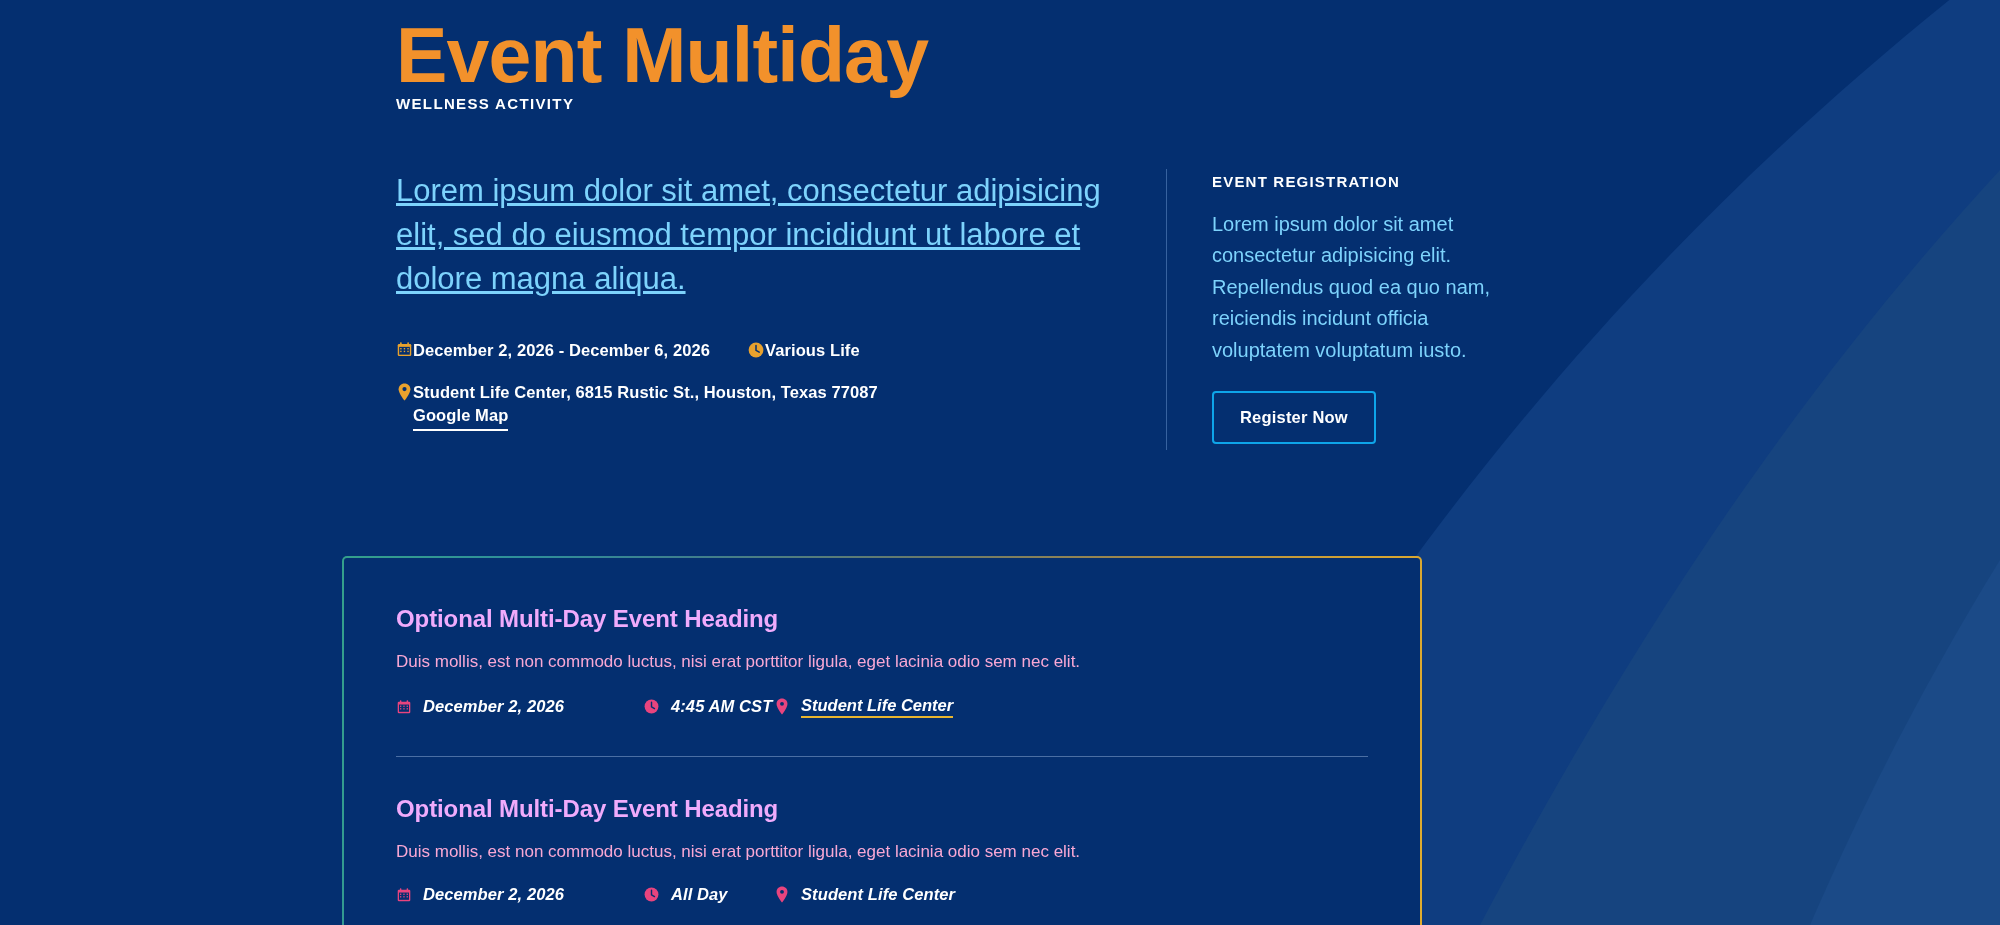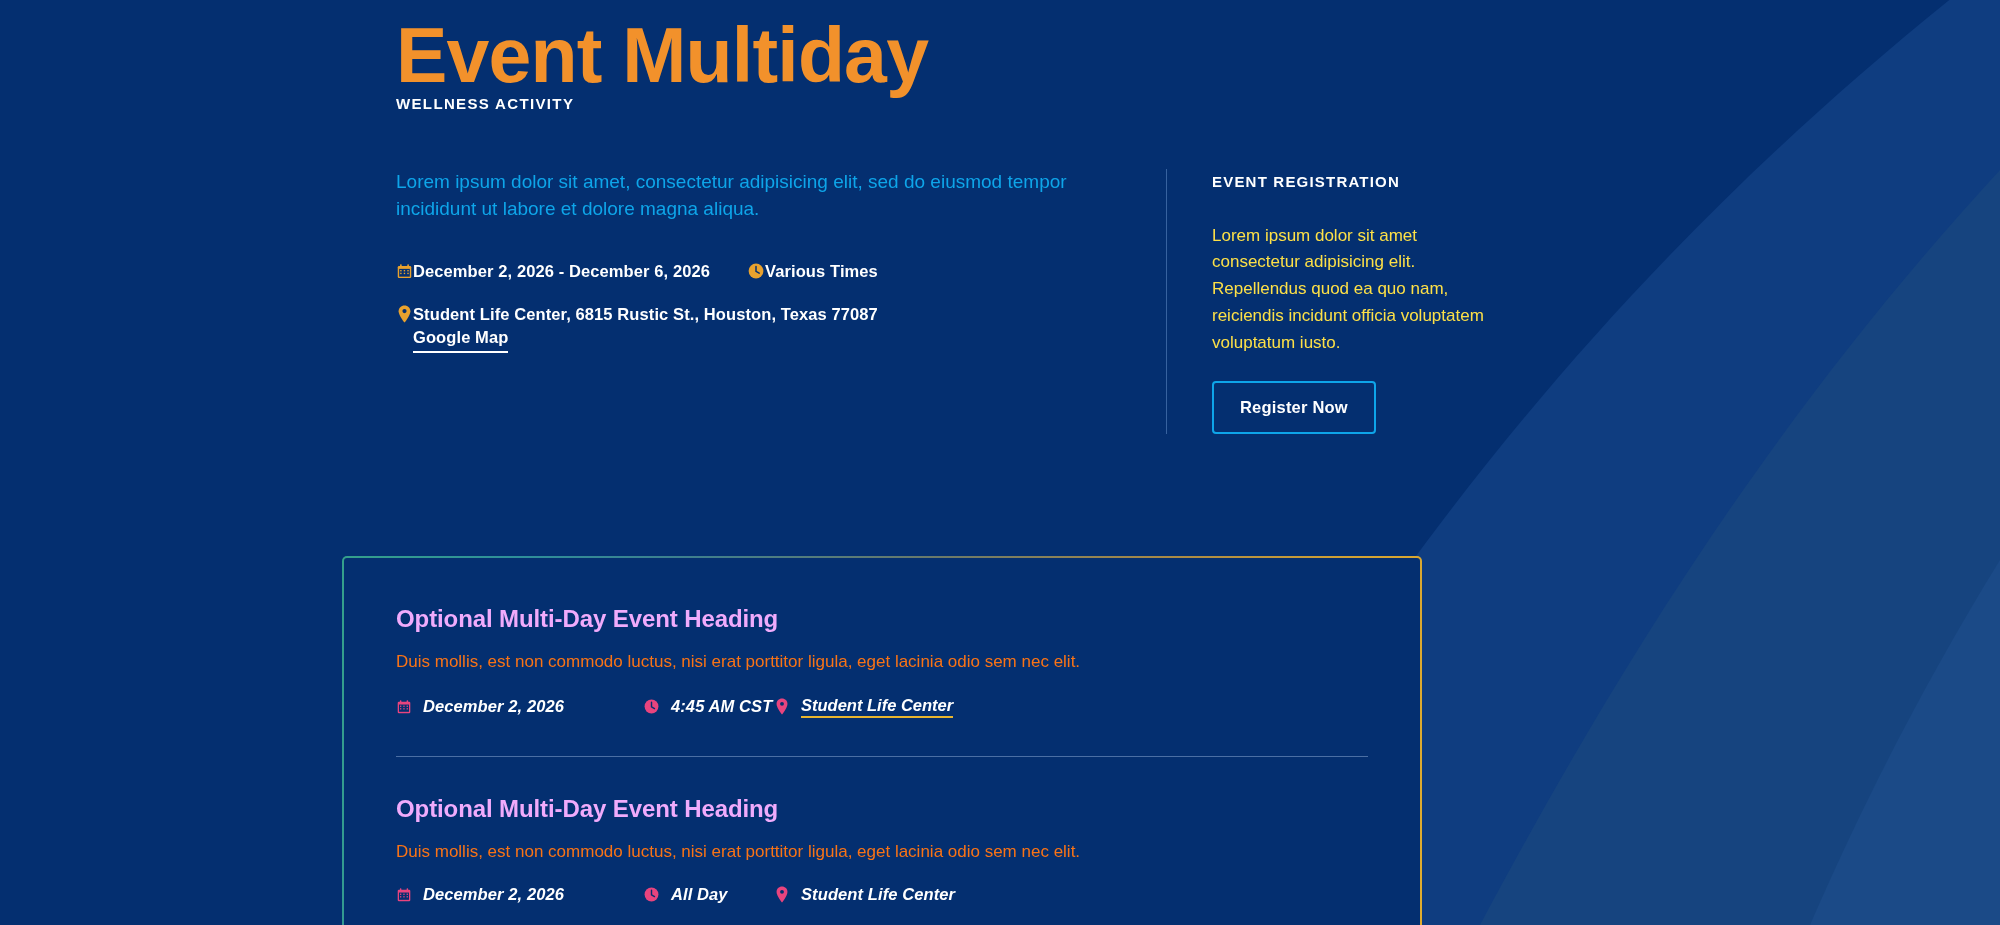--- a/index.html
+++ b/index.html
@@ -75,25 +75,26 @@
   }
 
   .col-side {
     border-left: 1px solid #37629f;
     padding-left: 45px;
     padding-top: 4px;
     width: 380px;
   }
 
   .lede {
-    color: #0ea5e9;
-    font-size: 19px;
+    color: #7dd3fc;
+    font-size: 31px;
     line-height: 1.42;
     font-weight: 400;
     max-width: 760px;
+    text-decoration: underline;
   }
 
   .meta-list {
     margin-top: 38px;
   }
 
   .meta-row {
     display: flex;
     align-items: flex-start;
     gap: 0;
@@ -138,24 +139,24 @@
   
   .side-head {
     color: #ffffff;
     font-size: 15px;
     font-weight: 700;
     letter-spacing: 1.2px;
     text-transform: uppercase;
   }
 
   .side-body {
-    color: #fde047;
-    font-size: 17px;
+    color: #7dd3fc;
+    font-size: 20px;
     line-height: 1.58;
-    margin-top: 33px;
+    margin-top: 19px;
     max-width: 278px;
   }
 
   .btn-register {
     display: inline-block;
     margin-top: 24px;
     border: 2px solid #0ea5e9;
     border-radius: 4px;
     color: #ffffff;
     background: transparent;
@@ -189,21 +190,21 @@
   .card-block { padding-bottom: 0; }
 
   .card-h {
     color: #f0abfc;
     font-size: 24px;
     font-weight: 700;
     letter-spacing: -0.1px;
   }
 
   .card-desc {
-    color: #f97316;
+    color: #f9a8d4;
     font-size: 17px;
     line-height: 1.5;
     margin-top: 16px;
   }
 
   .card-meta {
     display: flex;
     align-items: center;
     margin-top: 21px;
     gap: 0;
@@ -297,21 +298,21 @@
               <span class="meta-txt">December 2, 2026 - December 6, 2026</span>
             </div>
 
             <div class="meta-item">
               <span class="meta-ico">
                 <svg width="16" height="16" viewBox="0 0 16 16">
                   <circle cx="8" cy="8" r="7.4" fill="#e9a22e"></circle>
                   <path d="M8 3.4 L8 8.3 L11.2 10.2" stroke="#042f70" stroke-width="1.5" fill="none" stroke-linecap="round"></path>
                 </svg>
               </span>
-              <span class="meta-txt">Various Times</span>
+              <span class="meta-txt">Various Life</span>
             </div>
           </div>
 
           <div class="meta-row">
             <div class="meta-item">
               <span class="meta-ico">
                 <svg width="13" height="18" viewBox="0 0 13 18">
                   <path d="M6.5 0.4 C3.1 0.4 0.6 3 0.6 6.2 C0.6 10.5 6.5 17.6 6.5 17.6 C6.5 17.6 12.4 10.5 12.4 6.2 C12.4 3 9.9 0.4 6.5 0.4 Z" fill="#e9a22e"></path>
                   <circle cx="6.5" cy="6.1" r="2.1" fill="#042f70"></circle>
                 </svg>

